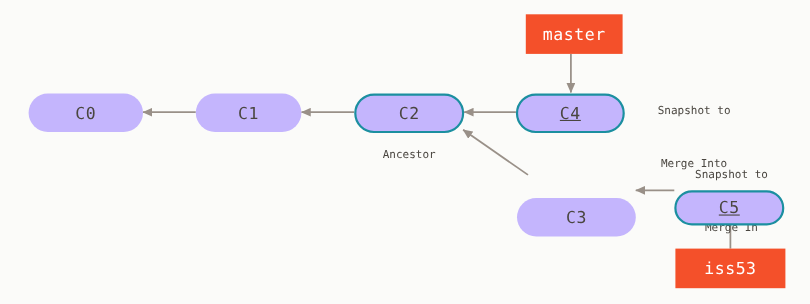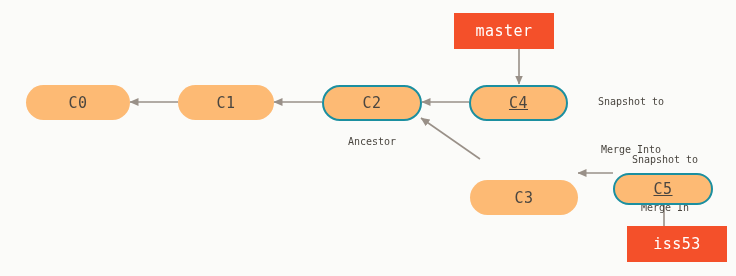--- a/index.html
+++ b/index.html
@@ -21,21 +21,21 @@
   #edges {
     position: absolute;
     left: 0;
     top: 0;
     width: 736px;
     height: 276px;
   }
   .commit {
     position: absolute;
     box-sizing: border-box;
-    background: #fdba74;
+    background: #c4b5fd;
     border-radius: 20px;
     display: flex;
     align-items: center;
     justify-content: center;
     font-family: "DejaVu Sans Mono", monospace;
     font-size: 15px;
     color: #4a4640;
     letter-spacing: 0.5px;
     z-index: 3;
   }
@@ -110,25 +110,25 @@
   </div>
 
   <div class="commit highlight" style="left:469px; top:85px; width:99px; height:36px;text-decoration:underline;">
     <span>C4</span>
   </div>
 
   <div class="commit highlight" style="left:613px; top:173px; width:100px; height:32px;text-decoration:underline;">
     <span>C5</span>
   </div>
 
-  <div class="branch" style="left:454px; top:13px; width:100px; height:36px;">
+  <div class="branch" style="left:478px; top:13px; width:88px; height:36px;">
     <span>master</span>
   </div>
 
-  <div class="branch" style="left:614px; top:226px; width:100px; height:36px;margin-left:13px;">
+  <div class="branch" style="left:614px; top:226px; width:100px; height:36px;">
     <span>iss53</span>
   </div>
 
   <div class="annotation" style="left:312px; top:54px; width:120px;">
     <div>Common</div>
     <div>Ancestor</div>
   </div>
 
   <div class="annotation" style="left:566px; top:62px; width:130px;">
     <div>Snapshot to</div>

